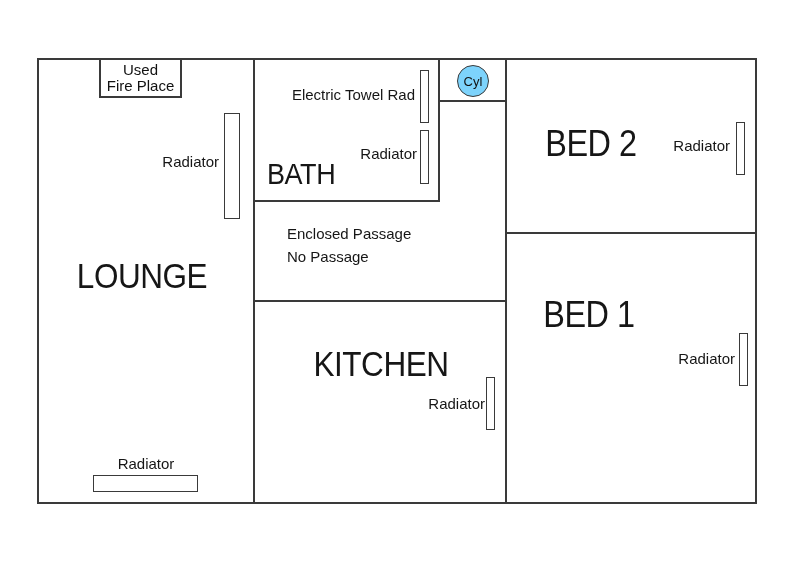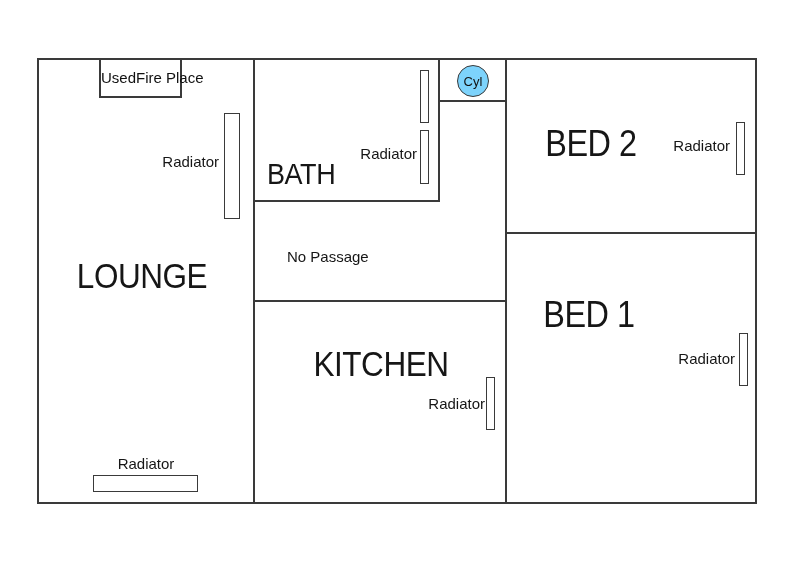--- a/index.html
+++ b/index.html
@@ -38,22 +38,23 @@
   }
   
   .fireplace-box {
     position: absolute;
     left: 99px; top: 58px;
     width: 83px; height: 40px;
     border: 2px solid #3a3a3a;
     box-sizing: border-box;
     background: #ffffff;
     display: flex;
-    flex-direction: row;
+    flex-direction: column;
     align-items: center;
+    justify-content: center;
     font-size: 15px;
     line-height: 16px;
     text-align: center;
     white-space: nowrap;
   }
   .cyl-circle {
     position: absolute;
     left: 457px; top: 65px;
     width: 32px; height: 32px;
     border: 1.5px solid #3a3a3a;
@@ -119,22 +120,24 @@
   <div class="rad-bar" style="left:486px; top:377px; width:9px; height:53px;"></div>
   <div class="rad-bar" style="left:736px; top:122px; width:9px; height:53px;"></div>
   <div class="rad-bar" style="left:739px; top:333px; width:9px; height:53px;"></div>
 
   <div class="room-label lounge-label centered">LOUNGE</div>
   <div class="room-label bath-label">BATH</div>
   <div class="room-label kitchen-label centered">KITCHEN</div>
   <div class="room-label bed2-label centered">BED 2</div>
   <div class="room-label bed1-label centered">BED 1</div>
 
+  <div class="small-label" style="left:287px; top:225px;">Enclosed Passage</div>
   <div class="small-label" style="left:287px; top:248px;">No Passage</div>
 
   <div class="small-label right-align" style="left:119px; top:153px; width:100px;">Radiator</div>
   <div class="small-label centered" style="left:96px; top:455px; width:100px;">Radiator</div>
+  <div class="small-label right-align" style="left:285px; top:86px; width:130px;">Electric Towel Rad</div>
   <div class="small-label right-align" style="left:317px; top:145px; width:100px;">Radiator</div>
   <div class="small-label right-align" style="left:385px; top:395px; width:100px;">Radiator</div>
   <div class="small-label right-align" style="left:630px; top:137px; width:100px;">Radiator</div>
   <div class="small-label right-align" style="left:635px; top:350px; width:100px;">Radiator</div>
 
 </div>
 
 </body></html>

